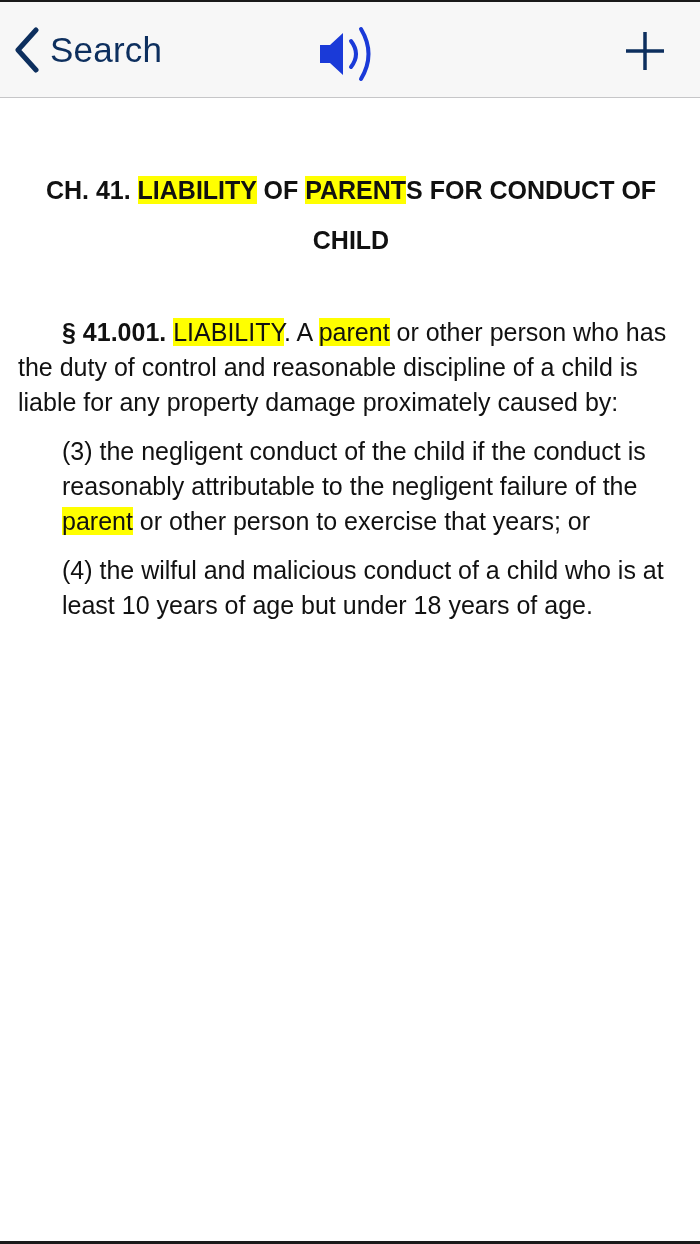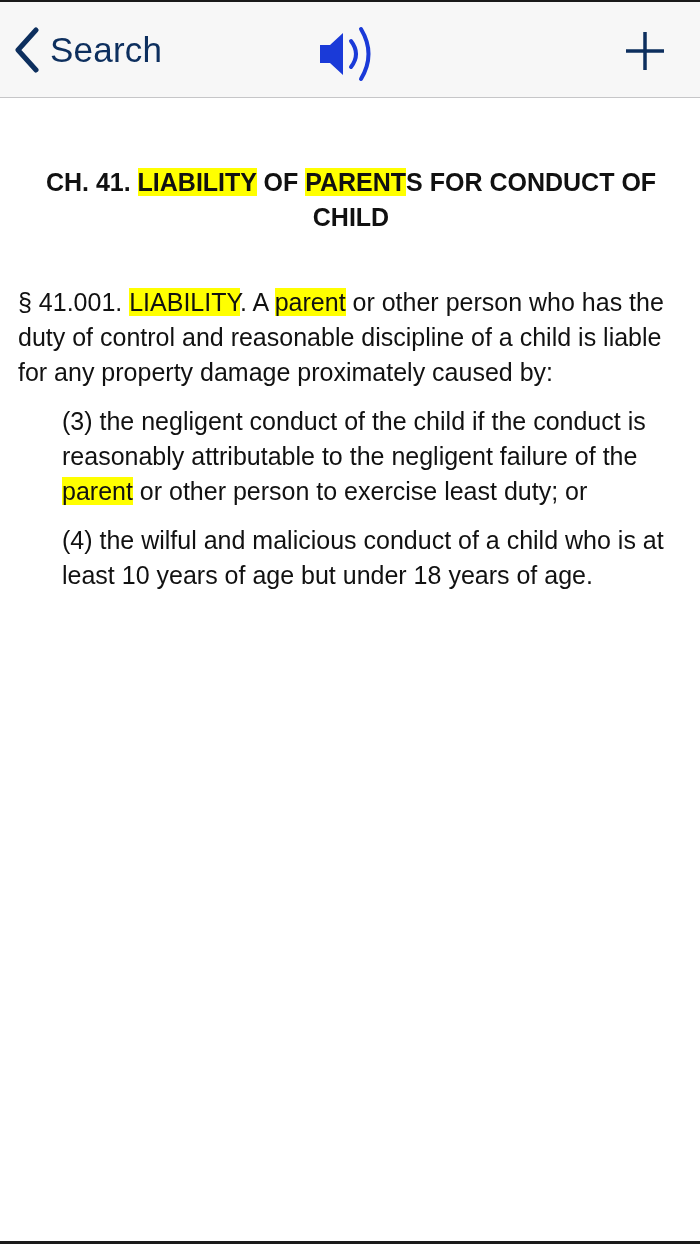--- a/index.html
+++ b/index.html
@@ -57,42 +57,42 @@
     }
     .content {
       position: absolute;
       left: 18px; top: 160px;
       width: 666px;
     }
     .chapter-title {
       text-align: center;
       font-weight: bold;
       font-size: 25px;
-      line-height: 35px;
+      line-height: 50px;
       margin: 5px 0 0 0;
     }
     .hl {
       background: #ffff00;
     }
     .para {
       font-size: 25px;
       line-height: 35px;
       margin: 0;
     }
     .section-para {
       margin-top: 50px;
     }
     .subsection {
       margin-left: 44px;
       margin-top: 14px;
     }
     .history {
       margin-top: 14px;
     }
-    .bold { font-weight: normal; }
+    .bold { font-weight: bold; margin-left: 44px; }
   </style>
 </head>
 <body>
 
 <div class="top-edge"></div>
 
 <div class="navbar">
   <div class="back-button">
     <span>
       <svg width="26" height="46" viewBox="0 0 26 46">
@@ -120,19 +120,19 @@
       </svg>
     </span>
   </div>
 </div>
 
 <div class="content">
   <h1 class="chapter-title"><span>CH. 41. </span><span class="hl">LIABILITY</span><span> OF </span><span class="hl">PARENT</span><span>S FOR CONDUCT OF CHILD</span></h1>
 
   <p class="para section-para"><span class="bold">§ 41.001. </span><span class="hl">LIABILITY</span><span>. A </span><span class="hl">parent</span><span> or other person who has the duty of control and reasonable discipline of a child is liable for any property damage proximately caused by:</span></p>
 
-  <p class="para subsection"><span>(3) the negligent conduct of the child if the conduct is reasonably attributable to the negligent failure of the </span><span class="hl">parent</span><span> or other person to exercise least duty; or</span></p>
+  <p class="para subsection"><span>(3) the negligent conduct of the child if the conduct is reasonably attributable to the negligent failure of the </span><span class="hl">parent</span><span> or other person to exercise that years; or</span></p>
 
   <p class="para subsection">(4) the wilful and malicious conduct of a child who is at least 10 years of age but under 18 years of age.</p>
 
 </div>
 
 <div class="bottom-edge"></div>
 
 </body></html>

